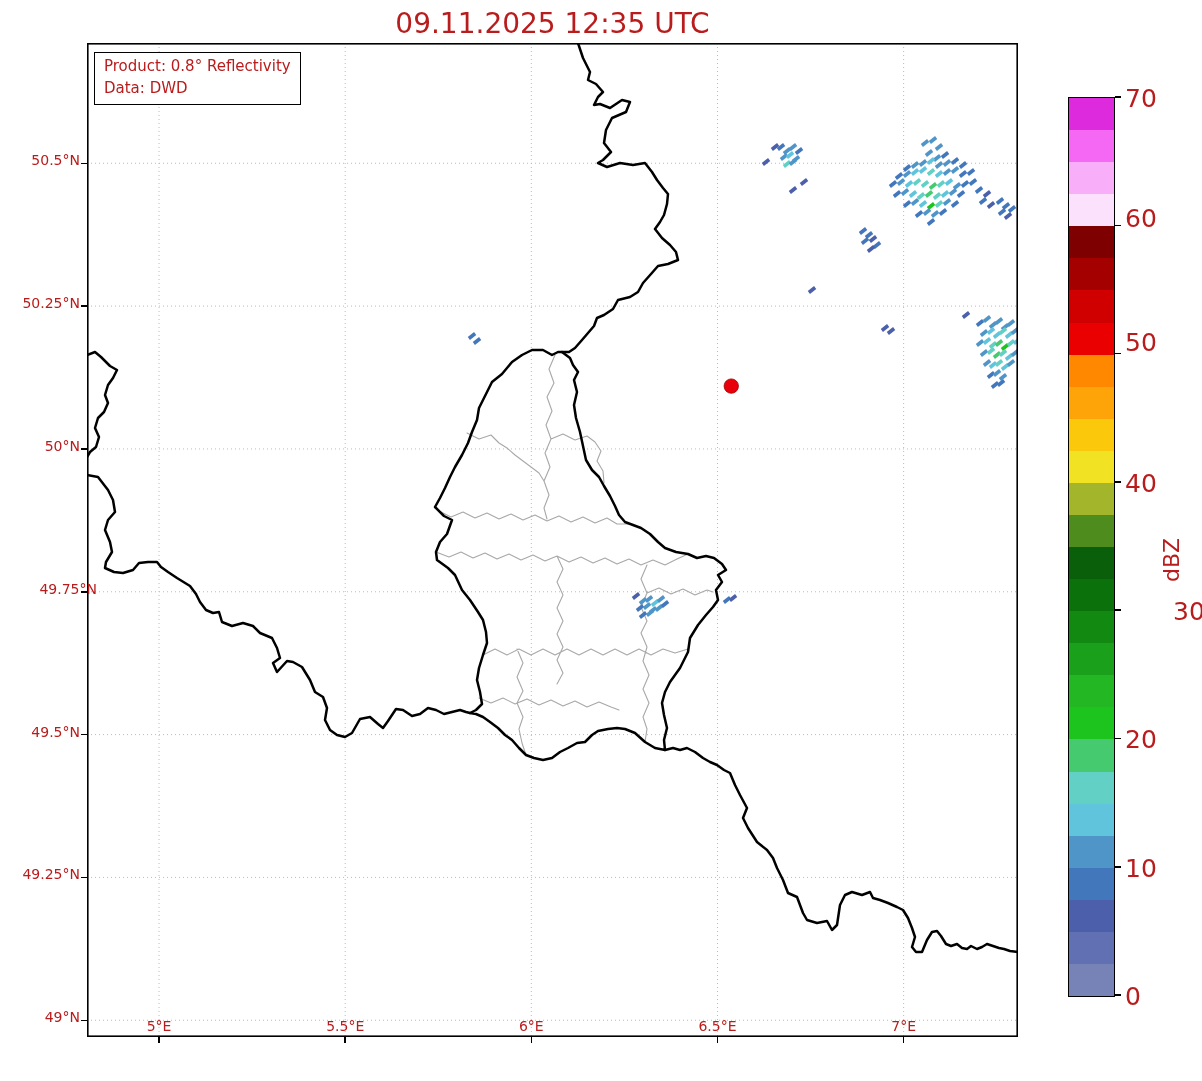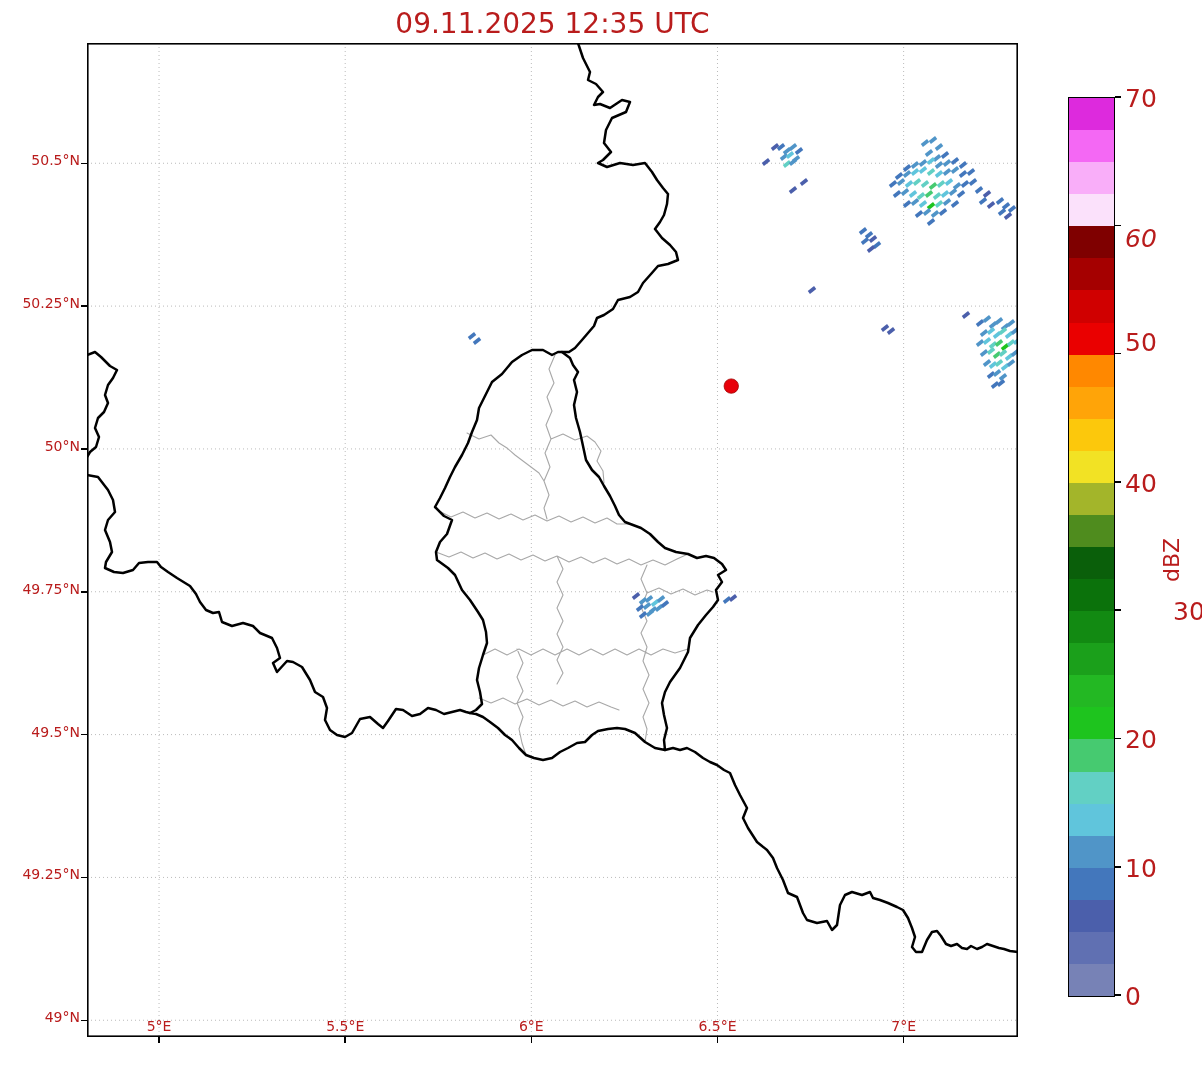--- a/index.html
+++ b/index.html
@@ -23,20 +23,24 @@
   .cbar-label{position:absolute;left:1138px;top:546px;width:70px;height:28px;text-align:center;
               font-size:22px;transform:rotate(-90deg);}
 </style>
 </head>
 <body>
 
 <div class="canvas">
 
   <div class="title">09.11.2025 12:35 UTC</div>
 
+  <div class="anno-box">
+    <div>Product: 0.8° Reflectivity</div>
+    <div>Data: DWD</div>
+  </div>
 
   <svg id="map-svg" viewBox="0 0 931 994" xmlns="http://www.w3.org/2000/svg">
     <g id="grid-layer">
         <line x1="72.0400500000001" y1="0" x2="72.0400500000001" y2="994" stroke="#bbbbbb" stroke-width="1" stroke-dasharray="1 3"></line>
         <line x1="258.1900500000001" y1="0" x2="258.1900500000001" y2="994" stroke="#bbbbbb" stroke-width="1" stroke-dasharray="1 3"></line>
         <line x1="444.3400500000001" y1="0" x2="444.3400500000001" y2="994" stroke="#bbbbbb" stroke-width="1" stroke-dasharray="1 3"></line>
         <line x1="630.4900500000001" y1="0" x2="630.4900500000001" y2="994" stroke="#bbbbbb" stroke-width="1" stroke-dasharray="1 3"></line>
         <line x1="816.6400500000001" y1="0" x2="816.6400500000001" y2="994" stroke="#bbbbbb" stroke-width="1" stroke-dasharray="1 3"></line>
         <line x1="0" y1="120.26496500000187" x2="931" y2="120.26496500000187" stroke="#bbbbbb" stroke-width="1" stroke-dasharray="1 3"></line>
         <line x1="0" y1="263.0974650000019" x2="931" y2="263.0974650000019" stroke="#bbbbbb" stroke-width="1" stroke-dasharray="1 3"></line>
@@ -227,21 +231,21 @@
       <div class="xtick-label" style="left: 672.49px;">6.5°E</div>
       <div class="tickmark-x" style="left: 902.94px;"></div>
       <div class="xtick-label" style="left: 858.64px;">7°E</div>
       <div class="tickmark-y" style="top: 162.565px;"></div>
       <div class="ytick-label" style="top: 152.265px;">50.5°N</div>
       <div class="tickmark-y" style="top: 305.397px;"></div>
       <div class="ytick-label" style="top: 295.097px;">50.25°N</div>
       <div class="tickmark-y" style="top: 448.23px;"></div>
       <div class="ytick-label" style="top: 437.93px;">50°N</div>
       <div class="tickmark-y" style="top: 591.062px;"></div>
-      <div class="ytick-label" style="top: 580.762px;">49.75°N</div>
+      <div class="ytick-label" style="top: 580.762px; margin-left: 17px;">49.75°N</div>
       <div class="tickmark-y" style="top: 733.895px;"></div>
       <div class="ytick-label" style="top: 723.595px;">49.5°N</div>
       <div class="tickmark-y" style="top: 876.727px;"></div>
       <div class="ytick-label" style="top: 866.427px;">49.25°N</div>
       <div class="tickmark-y" style="top: 1019.56px;"></div>
       <div class="ytick-label" style="top: 1009.26px;">49°N</div>
     </div>
 
   <div class="cbar">
     <div class="cbar-inner" id="cb-inner">
@@ -282,19 +286,19 @@
       <div class="cbtick-label" style="top: 853.714px;">10</div>
       <div class="cbtick" style="top: 737.729px;"></div>
       <div class="cbtick-label" style="top: 725.429px;">20</div>
       <div class="cbtick" style="top: 609.443px;"></div>
       <div class="cbtick-label" style="top: 597.143px; margin-left: 48px;">30</div>
       <div class="cbtick" style="top: 481.157px;"></div>
       <div class="cbtick-label" style="top: 468.857px;">40</div>
       <div class="cbtick" style="top: 352.871px;"></div>
       <div class="cbtick-label" style="top: 328px;">50</div>
       <div class="cbtick" style="top: 224.586px;"></div>
-      <div class="cbtick-label" style="top: 224px; font-style: italic;">60</div>
+      <div class="cbtick-label" style="top: 204px;">60</div>
       <div class="cbtick" style="top: 96.3px;"></div>
       <div class="cbtick-label" style="top: 84px;">70</div>
     </div>
   <div class="cbar-label">dBZ</div>
 
 </div>
 
 </body></html>

